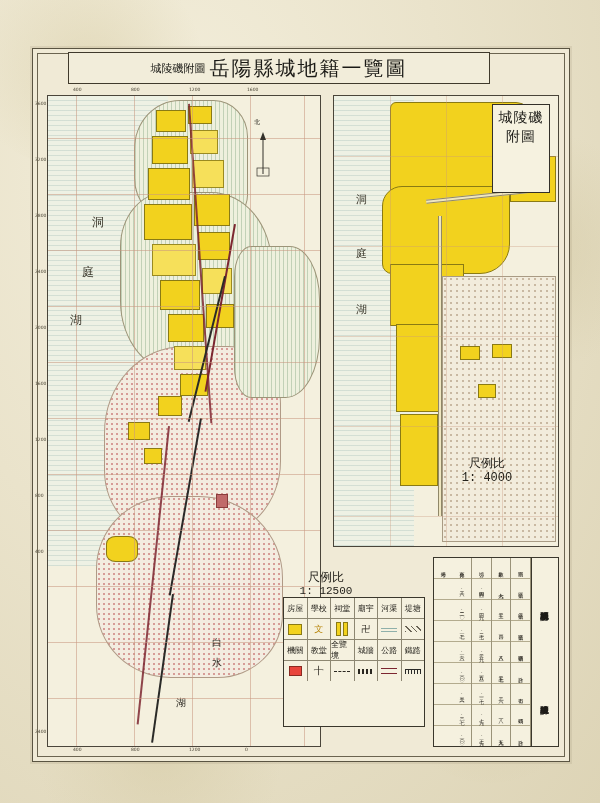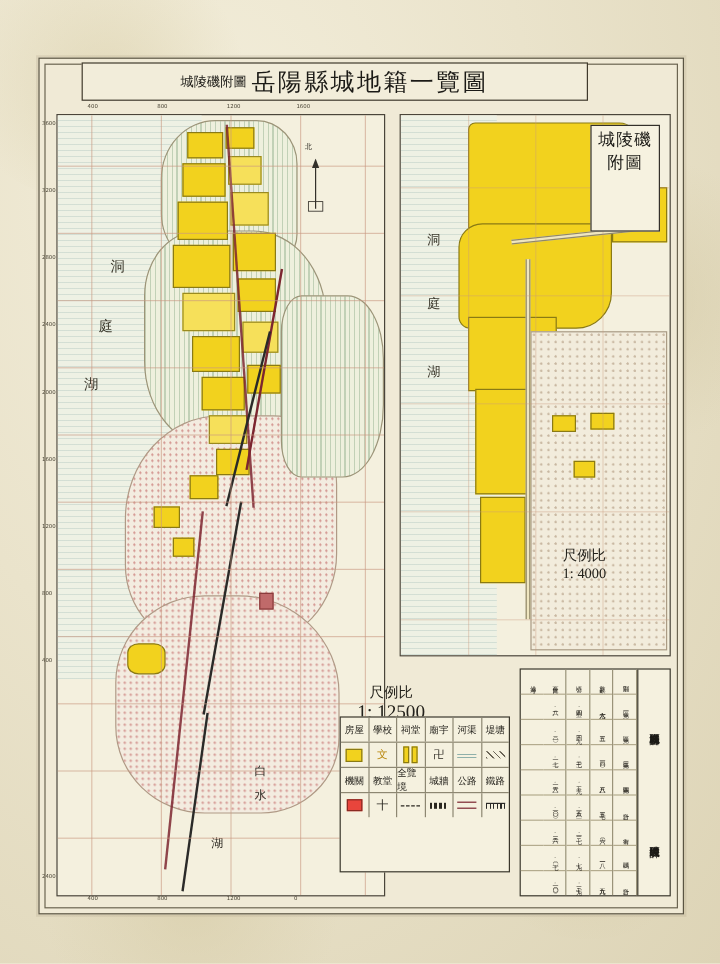--- a/index.html
+++ b/index.html
@@ -84,21 +84,21 @@
   .ylite{background:#f6e05a;border:1px solid #9a8a20;}
   .pinkdot{
     background:
       radial-gradient(circle at 2px 2px, rgba(190,90,90,.55) 0.8px, rgba(0,0,0,0) 1.2px) 0 0/5px 5px,
       #f3ece0;
     border:1px solid #b09a86;
   }
   .road{position:absolute;background:#7c2630;}
   .rail{position:absolute;background:#2a2a28;}
   .scaletext{
-    position:absolute;font-family:Liberation Serif, serif;color:#23211b;text-align:center;
+    position:absolute;font-family:Liberation Mono, monospace;color:#23211b;text-align:center;
   }
   .compass{position:absolute;width:14px;height:46px;}
 
   
   #inset{
     position:absolute;left:300px;top:46px;width:224px;height:450px;
     background:#f4f0de;border:1px solid #4a453a;overflow:hidden;
   }
   #insetTitle{
     position:absolute;right:8px;top:8px;width:56px;height:84px;
@@ -232,21 +232,21 @@
         <svg width="14" height="46" viewBox="0 0 14 46">
           <line x1="7" y1="4" x2="7" y2="42" stroke="#33302a" stroke-width="1"></line>
           <polygon points="7,0 10,8 4,8" fill="#33302a"></polygon>
           <rect x="1" y="36" width="12" height="8" fill="none" stroke="#33302a" stroke-width="0.7"></rect>
         </svg>
       </div>
       <div class="lbl" style="left:206px;top:22px;font-size:6px;">北</div>
     </div>
 
     <div class="scaletext" style="left:248px;top:520px;width:90px;font-size:12px;">尺例比</div>
-    <div class="scaletext" style="left:248px;top:536px;width:90px;font-size:16px;">1: 12500</div>
+    <div class="scaletext" style="left:248px;top:536px;width:90px;font-size:11px;">1: 12500</div>
 
     <div class="tick" style="left:2px;top:52px;">3600</div>
     <div class="tick" style="left:2px;top:108px;">3200</div>
     <div class="tick" style="left:2px;top:164px;">2800</div>
     <div class="tick" style="left:2px;top:220px;">2400</div>
     <div class="tick" style="left:2px;top:276px;">2000</div>
     <div class="tick" style="left:2px;top:332px;">1600</div>
     <div class="tick" style="left:2px;top:388px;">1200</div>
     <div class="tick" style="left:2px;top:444px;">800</div>
     <div class="tick" style="left:2px;top:500px;">400</div>

